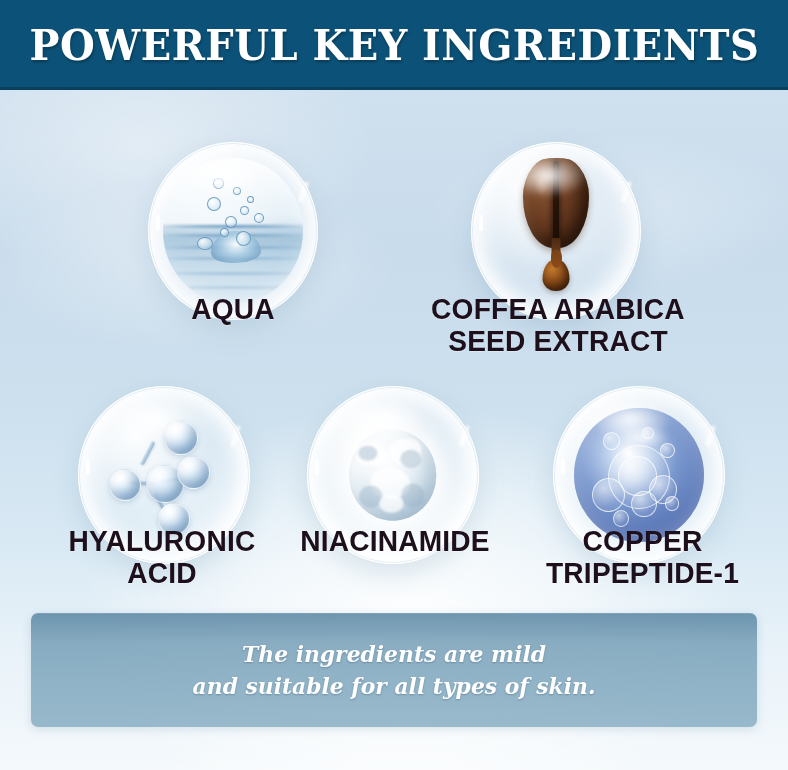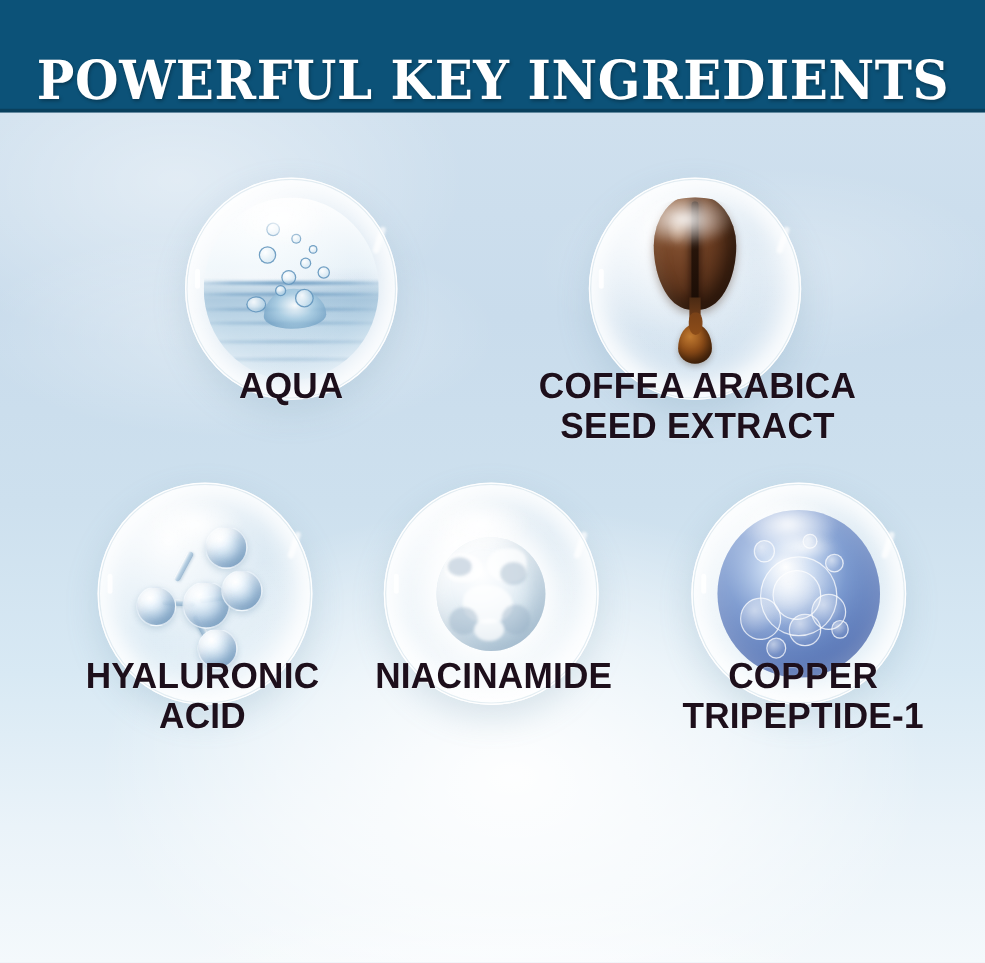--- a/index.html
+++ b/index.html
@@ -22,21 +22,21 @@
 
   
   .header {
     position: absolute;
     left: 0; top: 0;
     width: 788px;
     height: 90px;
     background: #0c5278;
     box-shadow: inset 0 -3px 0 rgba(0,0,0,0.22);
     display: flex;
-    align-items: flex-end;
+    align-items: center;
     justify-content: center;
     z-index: 40;
   }
   .header-title {
     font-family: "DejaVu Serif", serif;
     font-weight: bold;
     font-size: 43px;
     letter-spacing: 0.5px;
     color: #ffffff;
     text-shadow: 1px 2px 3px rgba(0,0,0,0.30);
@@ -442,14 +442,18 @@
 SEED EXTRACT</div>
 
   <div class="label" id="label-hyaluronic">HYALURONIC
 ACID</div>
 
   <div class="label" id="label-niacinamide">NIACINAMIDE</div>
 
   <div class="label" id="label-copper">COPPER
 TRIPEPTIDE-1</div>
 
+  <div class="caption-panel">
+    <div class="caption-text">The ingredients are mild
+and suitable for all types of skin.</div>
+  </div>
 
 </div>
 
 </body></html>

